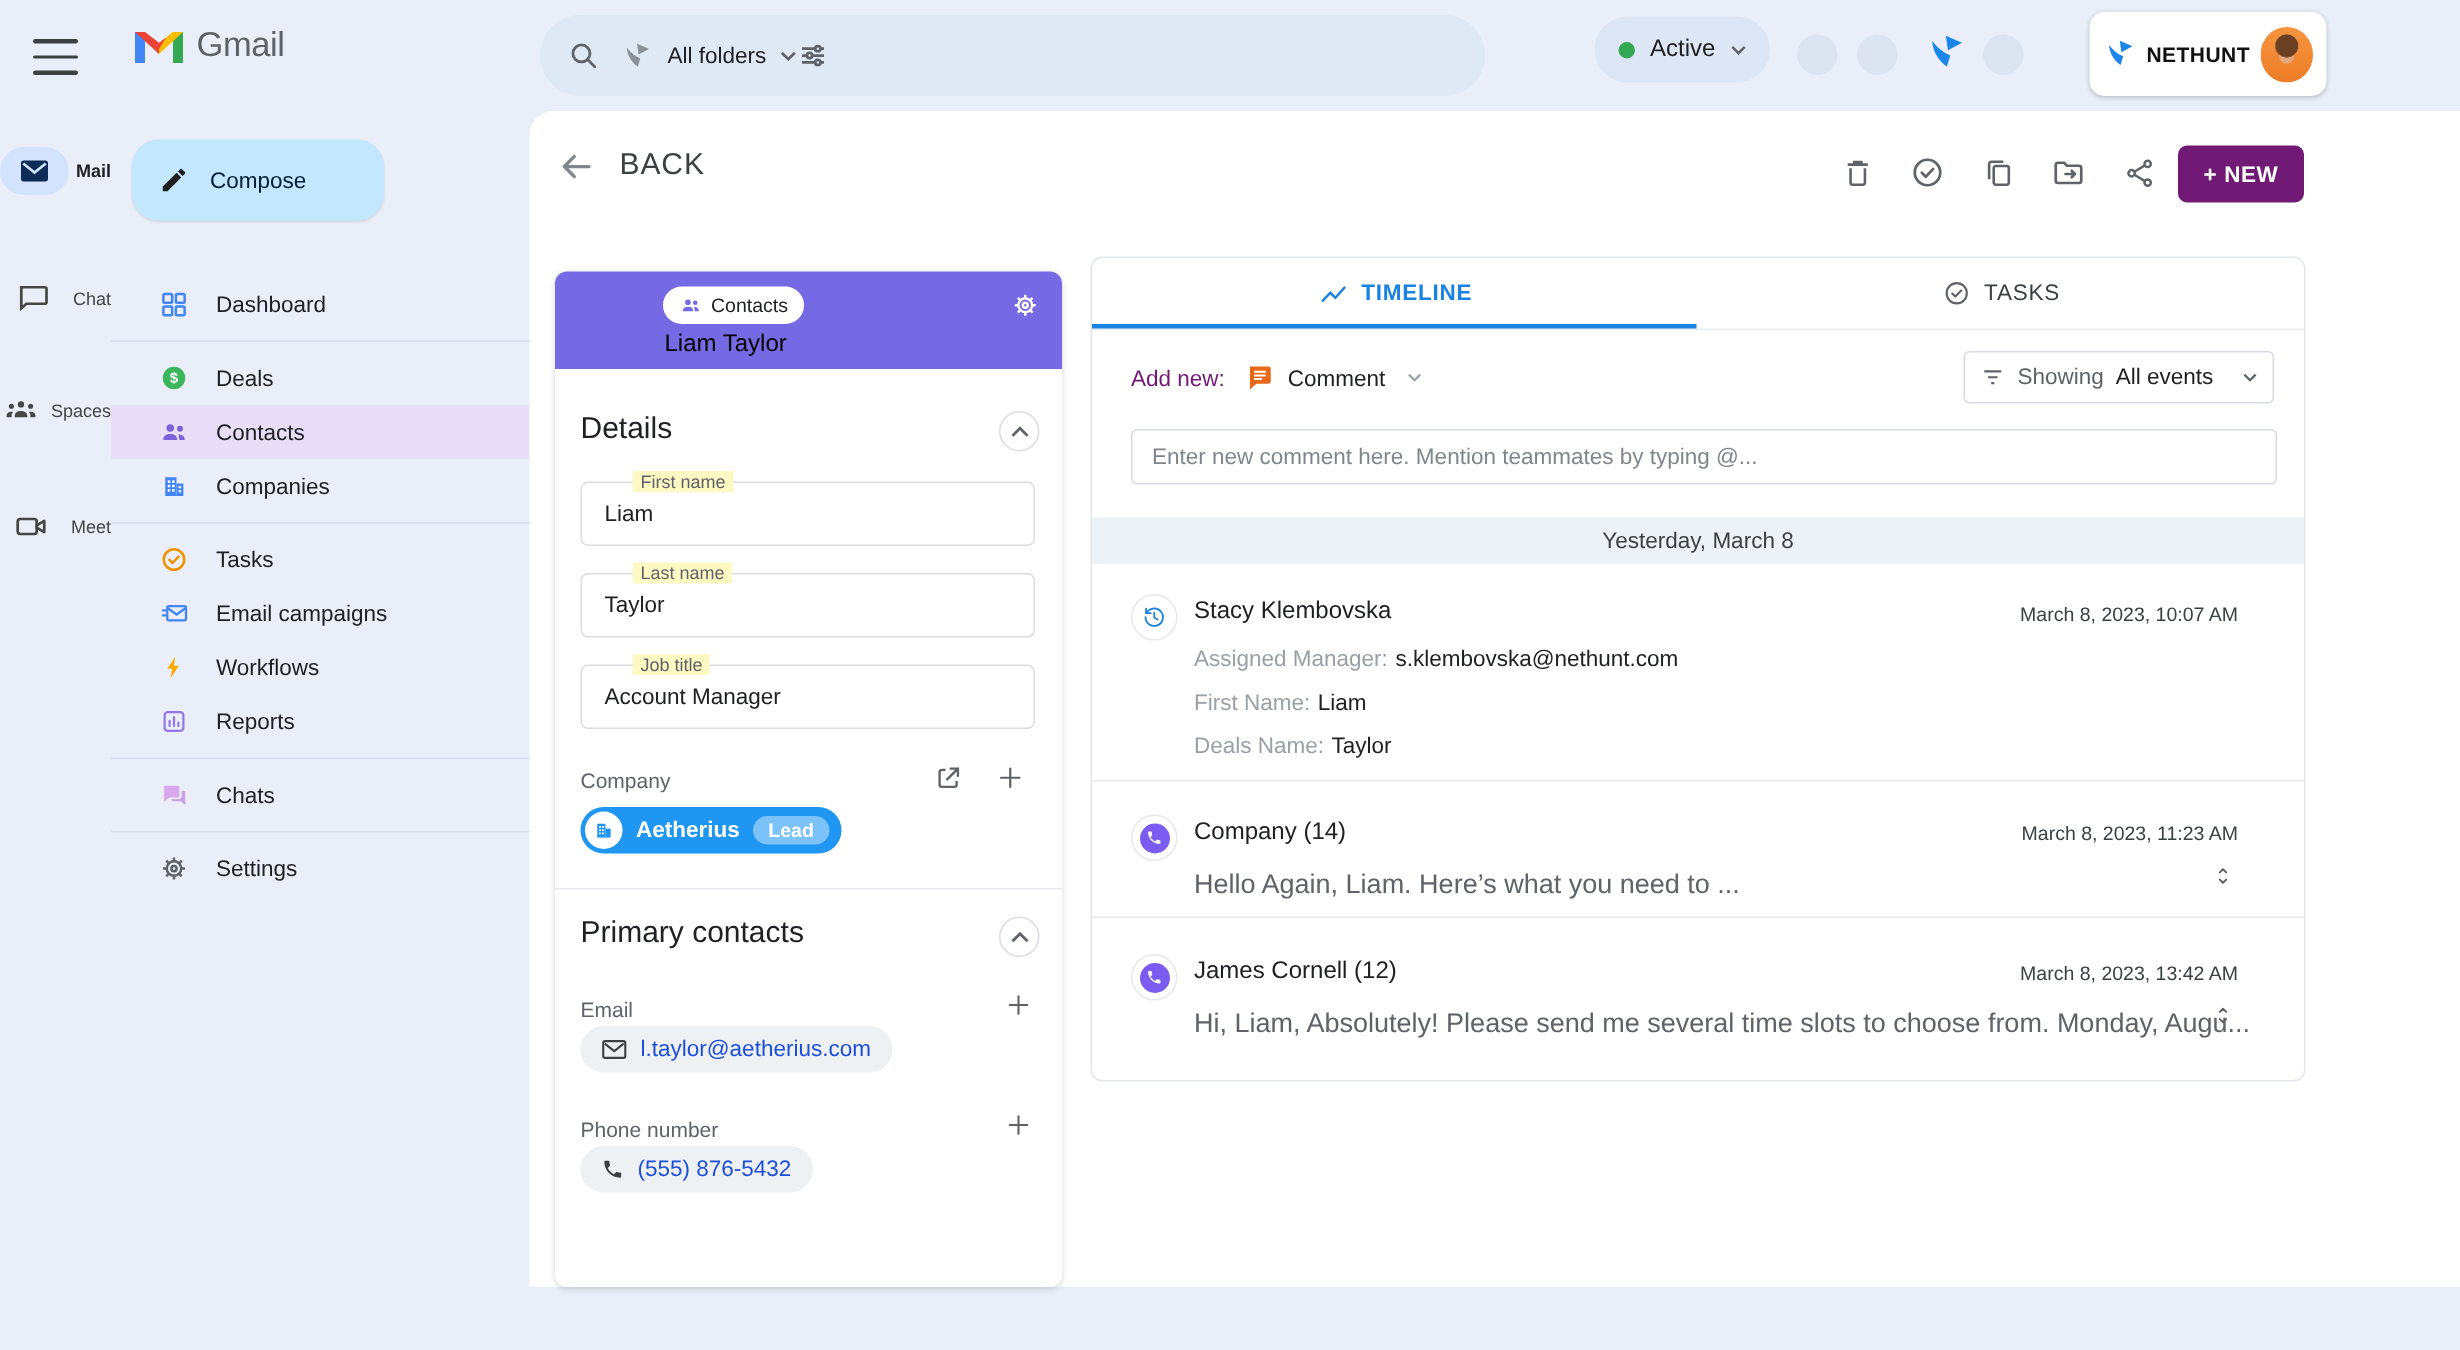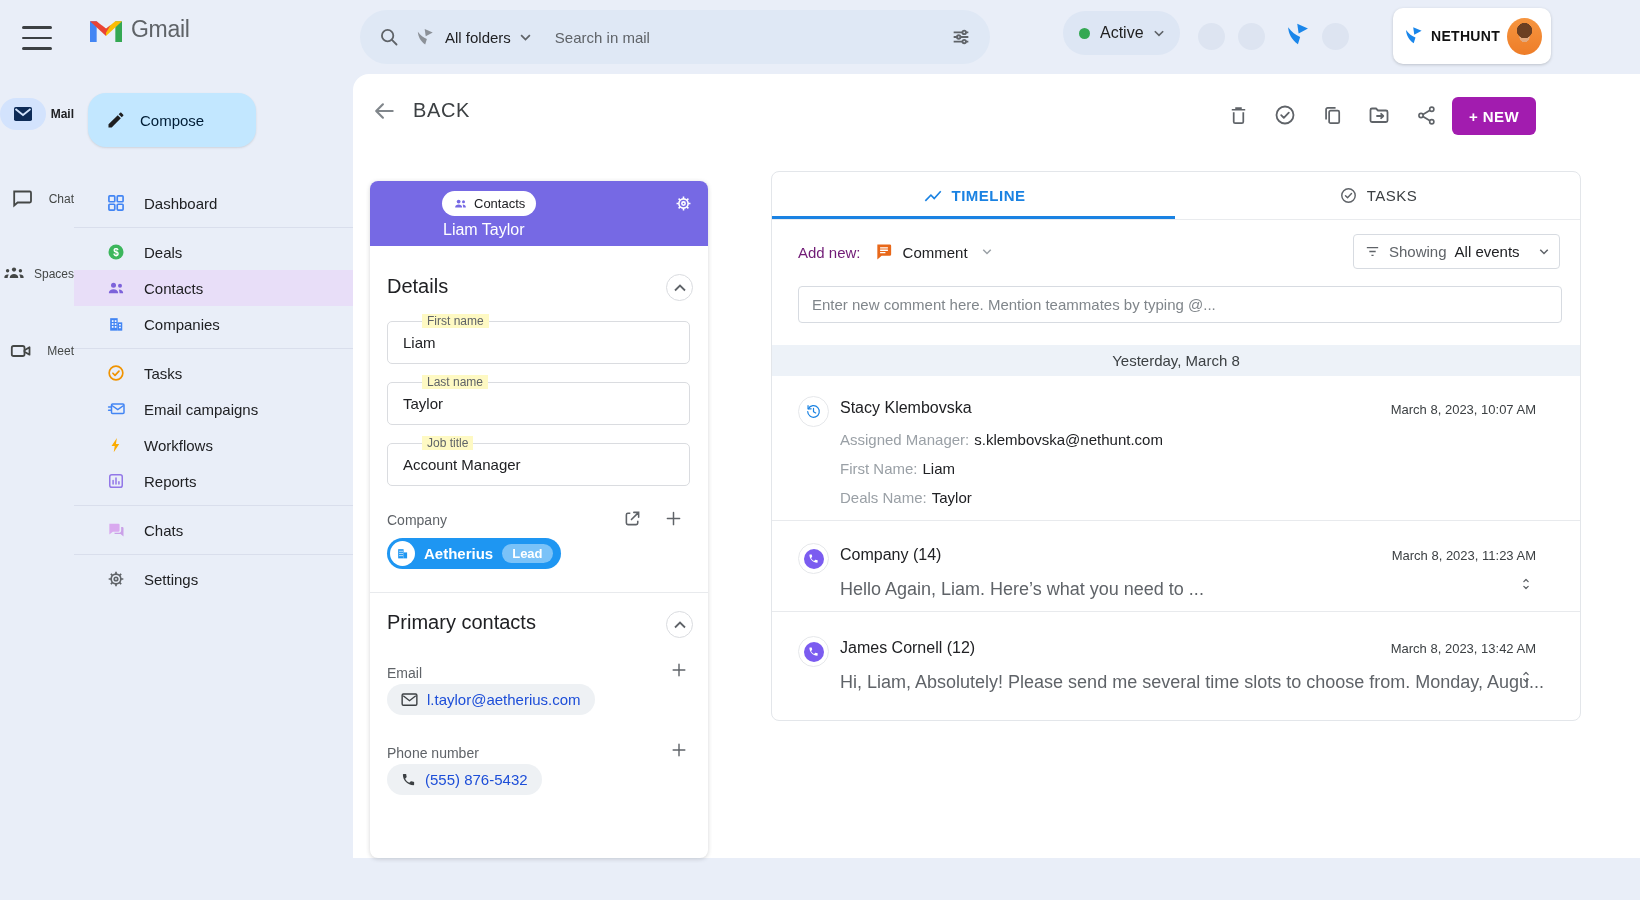--- a/index.html
+++ b/index.html
@@ -47,51 +47,51 @@
     background: radial-gradient(circle at 50% 34%, #6b3f22 0 25%, transparent 26%),
                 radial-gradient(circle at 50% 52%, #e3a97e 0 19%, transparent 20%),
                 linear-gradient(#f6953f,#ee7d28); }
 
   
   .main { position:absolute; left:353px; top:74px; width:1287px; height:784px; background:#fff; border-radius:16px 0 0 0; }
   .back-btn { position:absolute; left:18px; top:24px; }
   .back-title { position:absolute; left:60px; top:25px; font-size:20px; font-weight:500; letter-spacing:.6px; color:#3c4043; }
   .toolbar-icons { position:absolute; left:872px; top:28px; display:flex; gap:21px; }
   .toolbar-icons button { width:26px; height:26px; display:flex; align-items:center; justify-content:center; }
-  .new-btn { position:absolute; left:1099px; top:23px; width:84px; height:38px; border-radius:6px; background:#a21caf; color:#fff; font-size:15px; font-weight:700; letter-spacing:.4px; }
+  .new-btn { position:absolute; left:1099px; top:23px; width:84px; height:38px; border-radius:6px; background:#701a75; color:#fff; font-size:15px; font-weight:700; letter-spacing:.4px; }
 
   
   .contact { position:absolute; left:17px; top:107px; width:338px; height:677px; background:#fff; border-radius:8px; box-shadow:0 1px 4px rgba(60,64,67,.22); }
   .c-head { position:absolute; left:0; top:0; right:0; height:65px; background:#7669e4; border-radius:8px 8px 0 0; }
   .c-avatar { position:absolute; left:14px; top:9px; width:47px; height:47px; border-radius:50%;
     background: radial-gradient(circle at 50% 30%, #2d272 0 0), 
                 radial-gradient(circle at 50% 28%, #33291f 0 24%, transparent 25%),
                 radial-gradient(circle at 50% 46%, #d7a87f 0 20%, transparent 21%),
                 radial-gradient(circle at 50% 88%, #e9e5db 0 32%, transparent 33%),
                 linear-gradient(145deg,#a9a294,#756e62); }
   .c-type { position:absolute; left:72px; top:10px; height:25px; background:#fff; border-radius:13px; display:flex; align-items:center; gap:6px; padding:0 11px; }
   .c-type .lbl { font-size:13px; font-weight:500; color:#202124; }
-  .c-name { position:absolute; left:73px; top:40px; color:#ffffff; font-size:16px; }
+  .c-name { position:absolute; left:73px; top:40px; color:#000000; font-size:16px; }
   .c-gear { position:absolute; right:15px; top:13px; }
   .sec-title { position:absolute; left:17px; font-size:20px; color:#202124; }
   .collapse-btn { position:absolute; right:15px; width:27px; height:27px; border-radius:50%; border:1px solid #dadce0; background:#fff; display:flex; align-items:center; justify-content:center; }
   .field { position:absolute; left:17px; width:303px; height:43px; border:1px solid #dadce0; border-radius:5px; }
   .field .flabel { position:absolute; top:-8px; left:22px; background:#fef9c3; padding:0 5px; font-size:12px; color:#5f6368;margin-left:12px; }
   .field .fvalue { font-size:15px; color:#202124; line-height:41px; padding-left:15px; }
   .mini-label { position:absolute; left:17px; font-size:14px; color:#5f6368; }
   .icon-abs { position:absolute; }
   .company-pill { position:absolute; left:17px; top:357px; height:31px; border-radius:16px; background:#1e96f2; display:flex; align-items:center; padding:3px; cursor:pointer;font-weight:bold; }
   .company-pill .bcirc { width:25px; height:25px; border-radius:50%; background:#fff; display:flex; align-items:center; justify-content:center; }
   .company-pill .cname { color:#fff; font-size:15px; margin:0 9px; }
   .lead-badge { background:#7ac2f8; color:#fff; font-size:13px; padding:2px 10px; border-radius:11px; margin-right:5px; }
   .c-divider { position:absolute; left:0; right:0; top:411px; height:1px; background:#e8eaed; }
   .chip { position:absolute; left:17px; height:31px; border-radius:16px; background:#eef1f4; display:flex; align-items:center; gap:9px; padding:0 14px; font-size:15px; color:#1d4ed8; cursor:pointer; }
 
   
-  .tl { position:absolute; left:374px; top:97px; width:810px; height:550px; border:1px solid #e3e6ea; border-radius:8px; background:#fff; overflow:hidden;margin-left:44px; }
+  .tl { position:absolute; left:374px; top:97px; width:810px; height:550px; border:1px solid #e3e6ea; border-radius:8px; background:#fff; overflow:hidden; }
   .tabbar { position:relative; height:48px; border-bottom:1px solid #e9ebee; display:flex; }
   .tab { width:50%; display:flex; align-items:center; justify-content:center; gap:9px; cursor:pointer; }
   .tab .tlbl { font-size:15px; letter-spacing:.5px; }
   .tab.active .tlbl { color:#1a82e2; font-weight:700; }
   .tab:not(.active) .tlbl { color:#3c4043; font-weight:500; }
   .tab-underline { position:absolute; left:0; bottom:0; width:403px; height:3px; background:#1a82e2; }
   .addnew { position:absolute; left:26px; top:62px; height:36px; display:flex; align-items:center; gap:9px; }
   .addnew .gry { font-size:15px; color:#701a75; }
   .addnew .drk { font-size:15px; color:#202124; }
   .showing { position:absolute; right:20px; top:62px; width:207px; height:35px; border:1px solid #d7dbe1; border-radius:4px; display:flex; align-items:center; gap:8px; padding:0 10px; cursor:pointer; }
@@ -325,21 +325,20 @@
           <path d="M12.2 2.4l9.2 4-8 4.3z"></path>
           <path d="M4.4 5.4c.3 5.4 3 10.7 8.4 14.6l1.9-6.3c-3.9-1.6-7.3-4.3-10.3-8.3z"></path>
         </svg>
       </span>
     <span class="folders">All folders</span>
     <span style="margin-left:9px">
         <svg width="11" height="7" viewBox="0 0 12 8">
           <path d="M1 1.3l5 5 5-5" stroke="#5f6368" stroke-width="2" fill="none"></path>
         </svg>
       </span>
-    <input placeholder="Search in mail" style="">
     <span>
         <svg width="22" height="22" viewBox="0 0 24 24" stroke="#5f6368" stroke-width="2" fill="none">
           <path d="M4 7h9.5M17.5 7H20M4 12h3.5M11.5 12H20M4 17h9.5M17.5 17H20"></path>
           <circle cx="15.5" cy="7" r="1.9"></circle>
           <circle cx="9.5" cy="12" r="1.9"></circle>
           <circle cx="15.5" cy="17" r="1.9"></circle>
         </svg>
       </span>
   </div>
 

